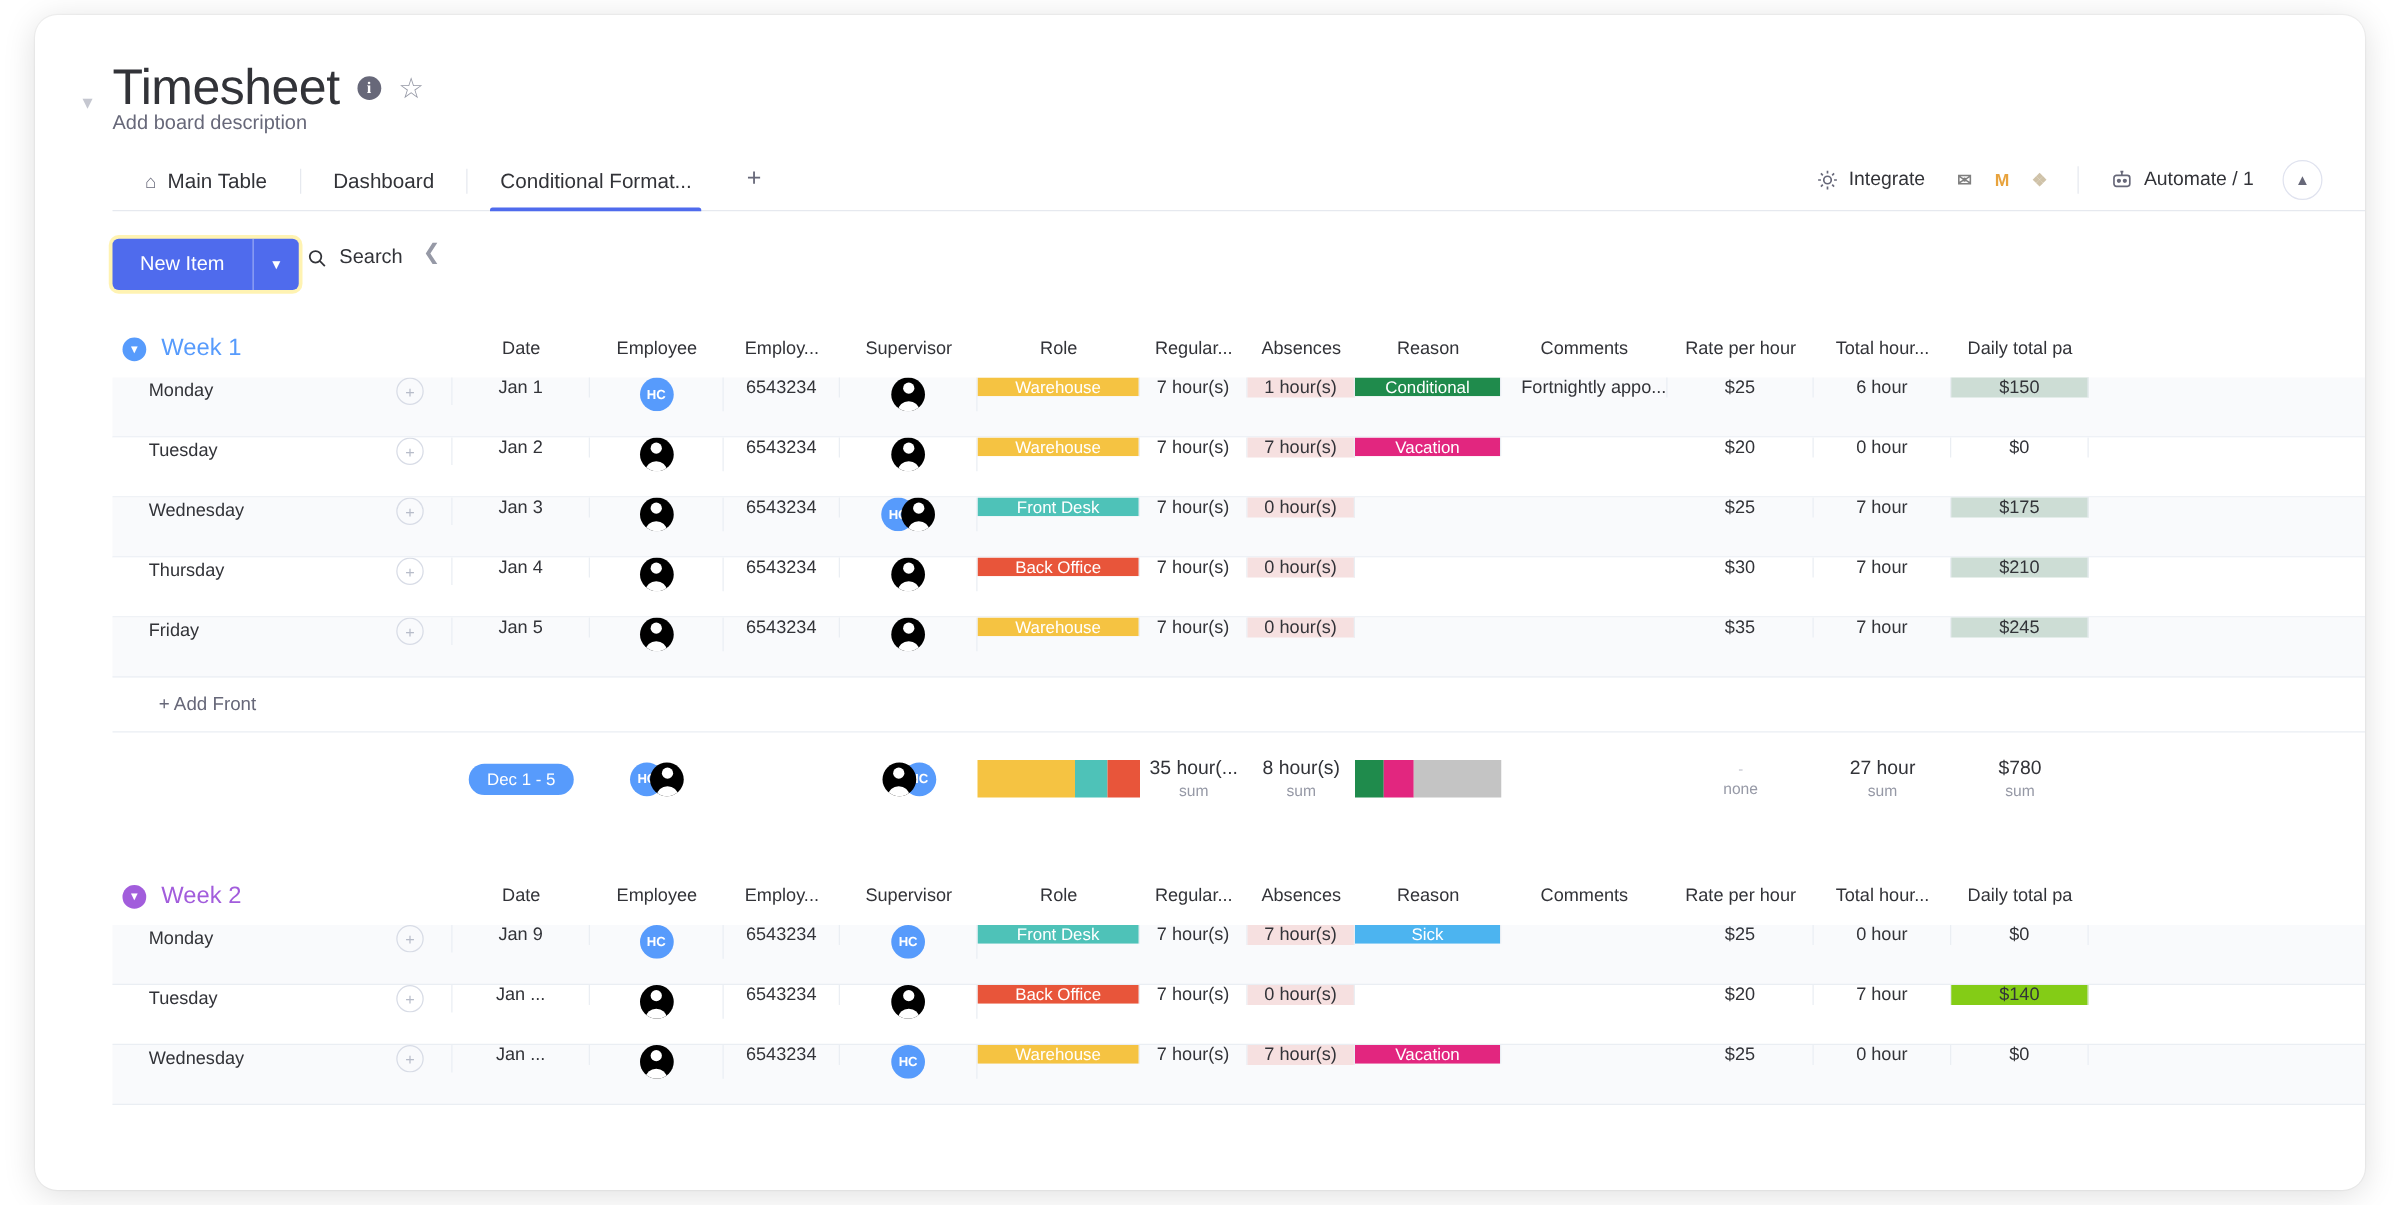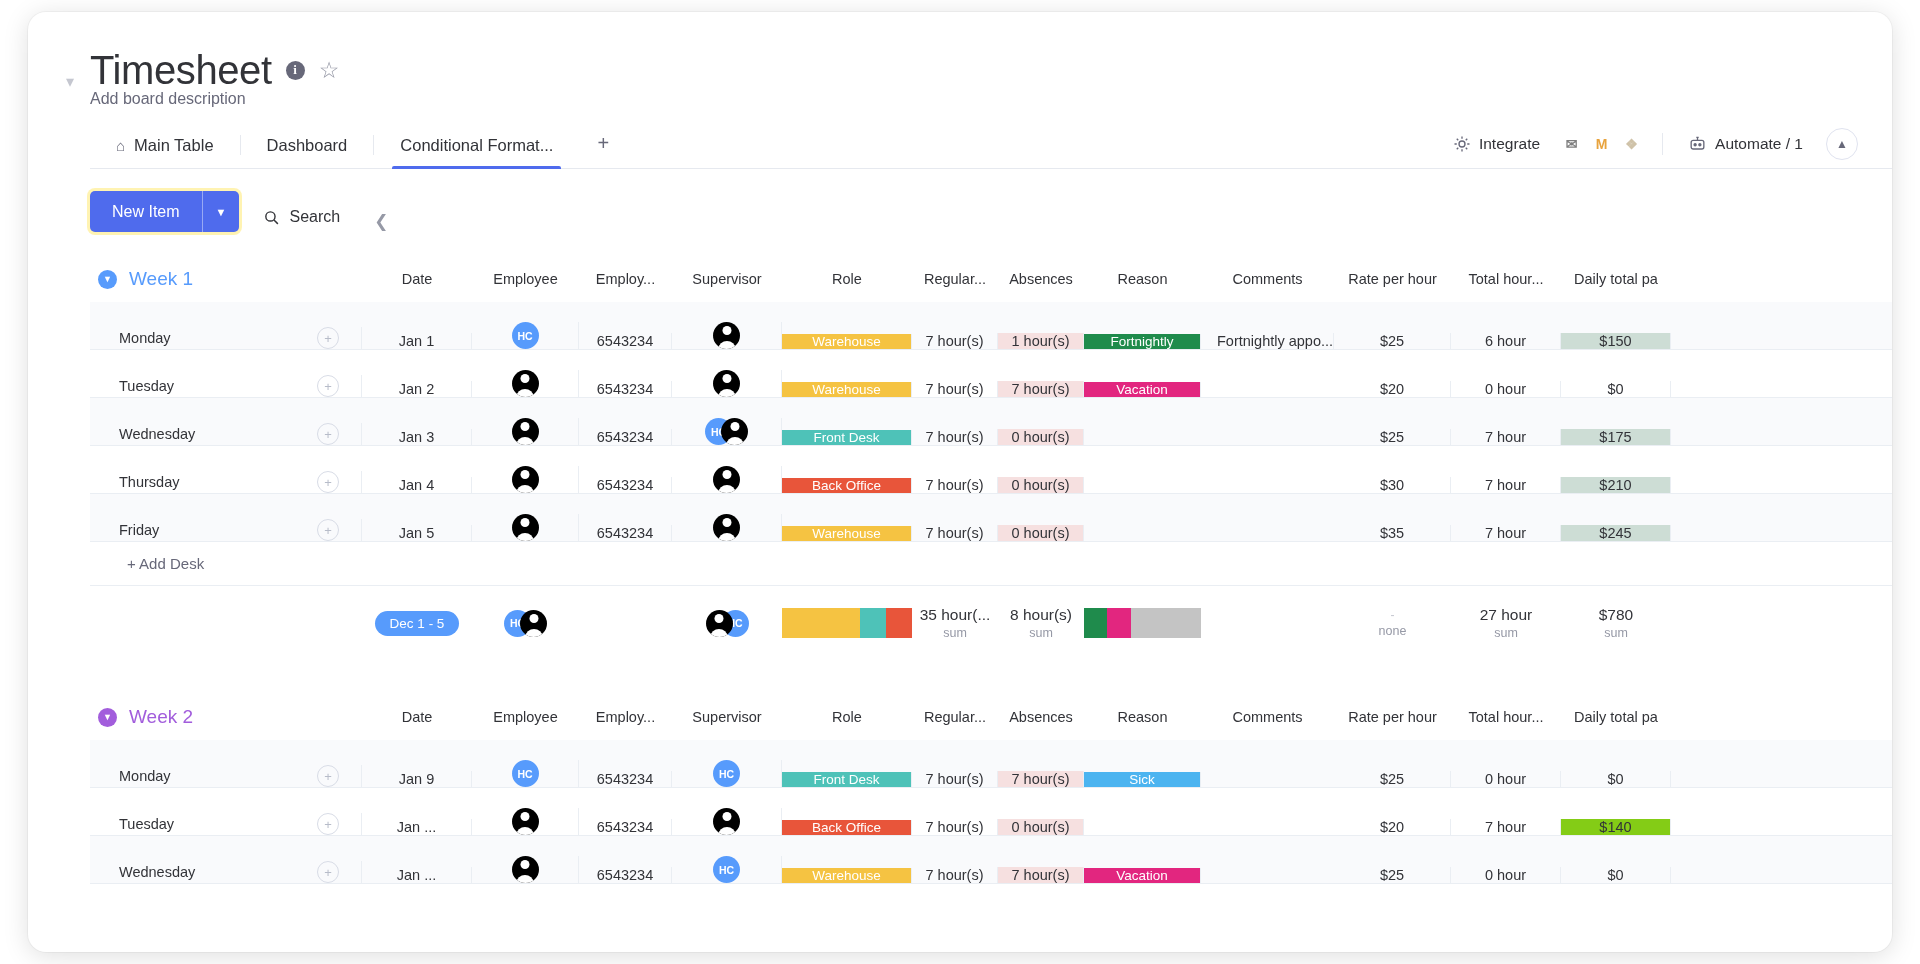--- a/index.html
+++ b/index.html
@@ -85,21 +85,21 @@
   }
   .vert-sep { width: 1px; height: 22px; background: #e6e9ef; margin: 0 12px; }
   .chev-btn {
     width: 32px; height: 32px; border-radius: 50%;
     border: 1px solid #e0e3ef; display: flex;
     align-items: center; justify-content: center;
     color: #676879; font-size: 12px; margin-left: 10px; cursor: pointer;
   }
   
   .action-bar {
-    display: flex; align-items: flex-end; gap: 18px;
+    display: flex; align-items: flex-start; 
     padding: 22px 0 0 62px;
   }
   .new-item-btn {
     display: flex; align-items: stretch;
     background: #4f6bed; color: #fff;
     border-radius: 5px; overflow: hidden;
     height: 41px; cursor: pointer;
     box-shadow: 0 0 0 3px rgba(255,214,0,0.30);
   }
   .new-item-label {
@@ -134,21 +134,21 @@
     color: #fff; font-size: 9px;
   }
   .group-title { font-size: 19px; font-weight: 400; }
   .col-head {
     font-size: 14.5px; color: #323338;
     text-align: center; font-weight: 400;
     overflow: hidden; white-space: nowrap;
   }
   
   .row {
-    display: flex; align-items: flex-end;
+    display: flex; align-items: flex-start;
     height: 48px; border-bottom: 1px solid #eaeef3;
     background: #fff;
   }
   .row:nth-child(even) { background: #f9fafc; }
   .row-color { width: 7px; flex: 0 0 7px; }
   .cell {
     display: flex; align-items: center; justify-content: center;
     font-size: 14.5px; color: #323338;
     border-right: 1px solid #eaeef3;
     overflow: hidden; white-space: nowrap;
@@ -327,21 +327,21 @@
       <div class="cell" style="width:93px">6543234</div>
       <div class="cell" style="width:110px">
               <div class="avatar-person"></div>
             </div>
       <div class="cell cell-tagwrap" style="width:130px">
         <div class="tag" style="background:#f5c342">Warehouse</div>
       </div>
       <div class="cell" style="width:86px">7 hour(s)</div>
       <div class="cell" style="width:86px;background:#f6e0e0">1 hour(s)</div>
       <div class="cell cell-tagwrap" style="width:117px">
-              <div class="tag" style="background:#1f8b4c">Fortnightly</div>
+              <div class="tag" style="background:#1f8b4c">Conditional</div>
             </div>
       <div class="cell cell-comment" style="width:133px">Fortnightly appo...</div>
       <div class="cell" style="width:117px">$25</div>
       <div class="cell" style="width:110px">6 hour</div>
       <div class="cell" style="width:110px;background:#cdddd5">$150</div>
     </div>
     <div class="row">
       <div class="row-color" style="background:#579bfc"></div>
       <div class="cell cell-day" style="width:265px">
         <span class="day-label">Tuesday</span>
@@ -447,21 +447,21 @@
       <div class="cell cell-tagwrap" style="width:117px">
               <div class="tag-empty"></div>
             </div>
       <div class="cell cell-comment" style="width:133px"></div>
       <div class="cell" style="width:117px">$35</div>
       <div class="cell" style="width:110px">7 hour</div>
       <div class="cell" style="width:110px;background:#cdddd5">$245</div>
     </div>
           <div class="add-item-row">
         <div class="add-item-color" style="background:#579bfc"></div>
-        <div class="add-item-text">+ Add Desk</div>
+        <div class="add-item-text">+ Add Front</div>
       </div>
     <div class="summary-row">
       <div class="sum-cell" style="width:272px"></div>
       <div class="sum-cell" style="width:110px">
         <span class="date-chip">Dec 1 - 5</span>
       </div>
       <div class="sum-cell" style="width:107px">
         <div class="avatar-pair">
           <div class="avatar-hc">HC</div>
           <div class="avatar-person"></div>

